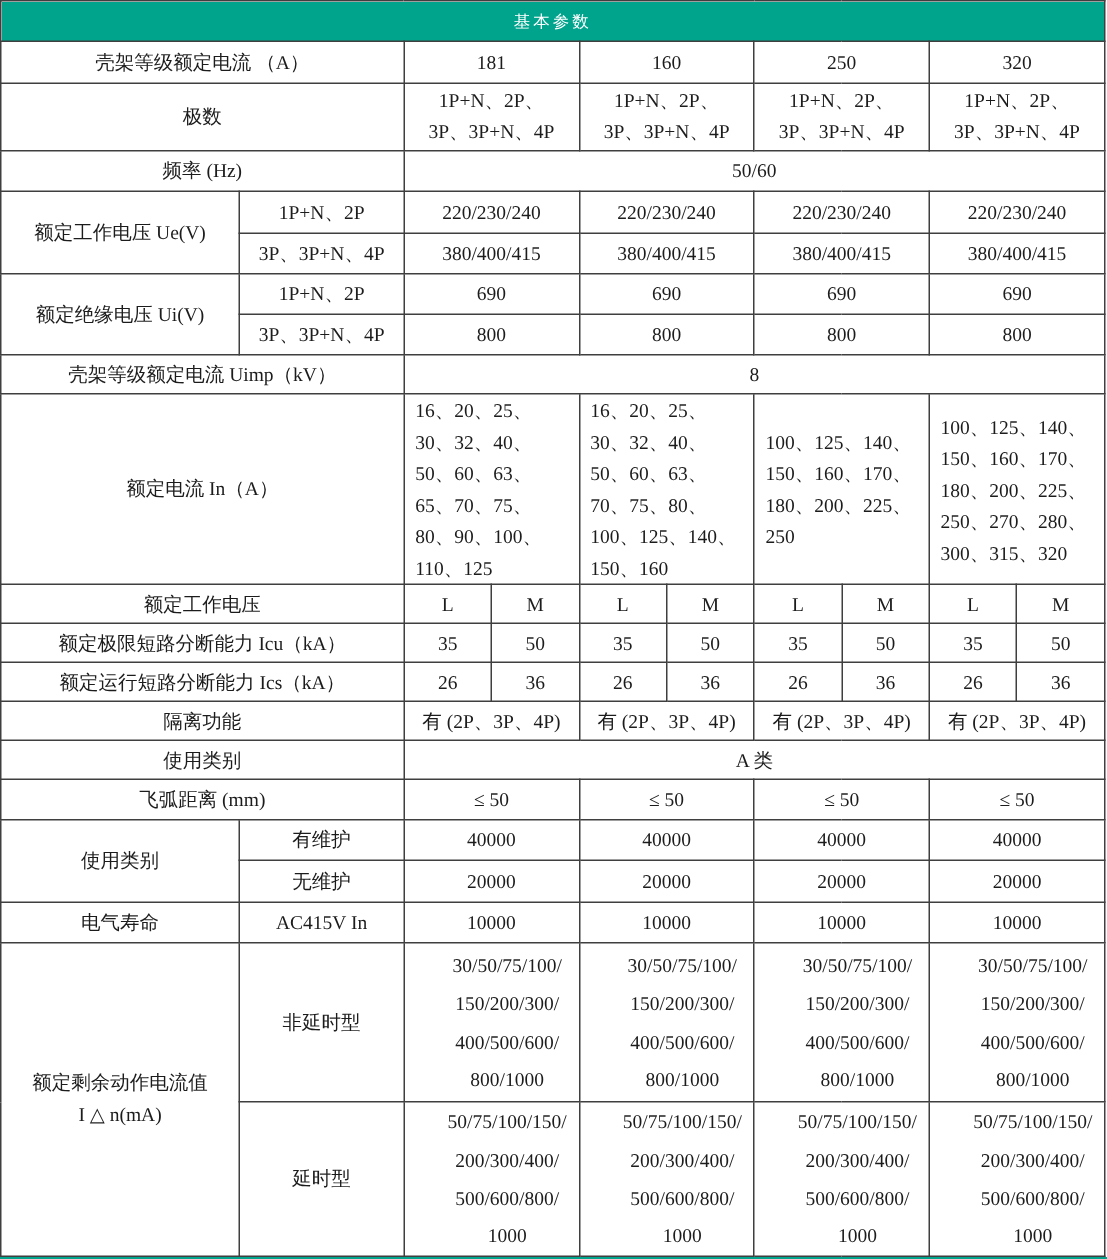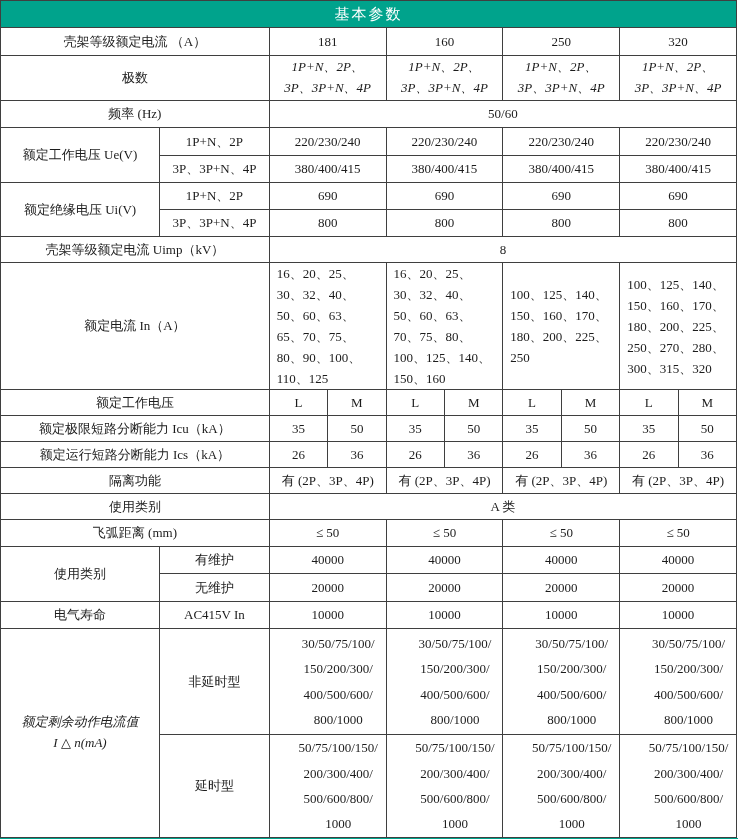--- a/index.html
+++ b/index.html
@@ -20,25 +20,25 @@
     border:1px solid #3f3f3f;
     text-align:center;
     vertical-align:middle;
     font-size:13px;
     padding:0 2px;
     overflow:hidden;
   }
   tr.title-row td{
     background:#00a38c;
     color:#ffffff;
-    font-size:15px;
+    font-size:11px;
     letter-spacing:2px;
     border:1px solid #3f3f3f;
   }
-  .pre{white-space:pre-line;line-height:1.6;font-style:italic;}
+  .pre{white-space:pre-line;line-height:1.6;}
   .list{
     text-align:left;
     padding-left:7px;
     white-space:pre-line;
     line-height:1.62;
   }
   .res{white-space:pre-line;line-height:1.95;padding-left:23px;}
   .label{padding:0 4px;}
   .h26{height:26px}.h27{height:27px}.h28{height:28px}
   .h45{height:45px}.h126{height:126px}.h106{height:106px}.h100{height:100px}

